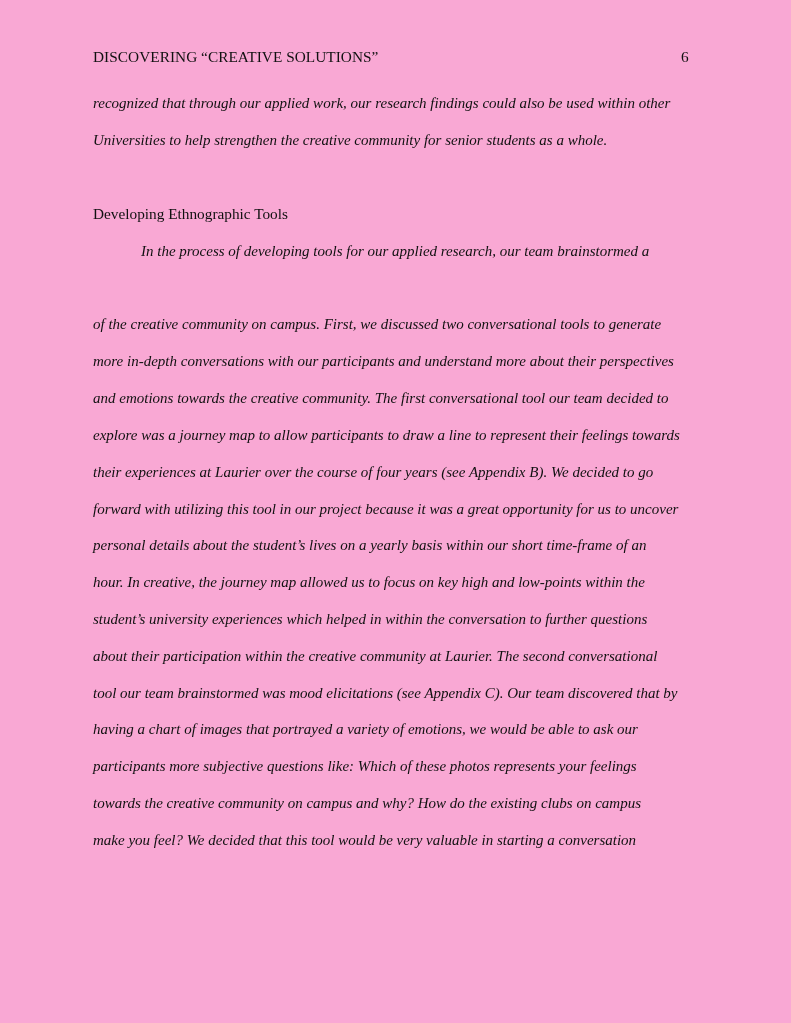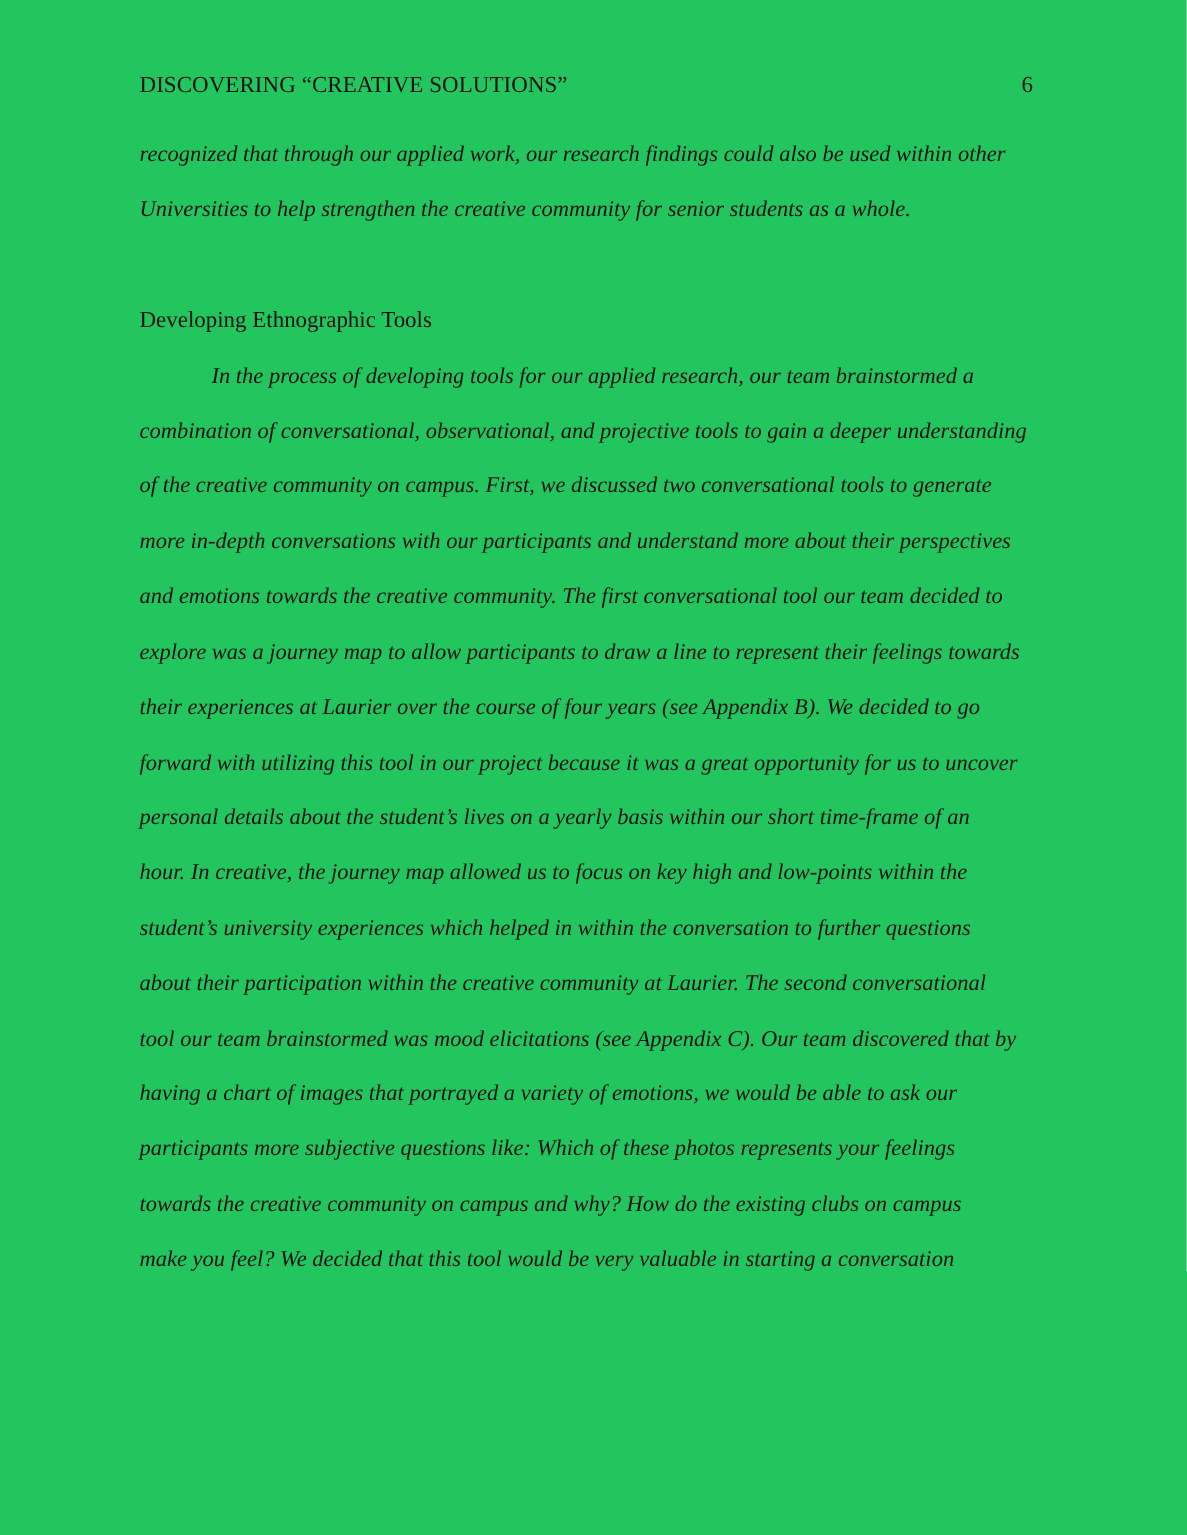--- a/index.html
+++ b/index.html
@@ -14,21 +14,21 @@
       overflow: hidden;
       font-family: "Liberation Serif", "DejaVu Serif", serif;
       color: #111111;
     }
     .page {
       position: absolute;
       left: 0;
       top: 0;
       width: 791px;
       height: 1023px;
-      background: #22c55e;
+      background: #f9a8d4;
     }
     .running-head {
       position: absolute;
       left: 93px;
       top: 48px;
       font-size: 15.3px;
       letter-spacing: 0.05px;
       white-space: nowrap;
     }
     .page-number {
@@ -65,21 +65,20 @@
 
   <div class="running-head">DISCOVERING “CREATIVE SOLUTIONS”</div>
   <div class="page-number">6</div>
 
   <div class="line" style="top:93px;">recognized that through our applied work, our research findings could also be used within other</div>
   <div class="line" style="top:130px;">Universities to help strengthen the creative community for senior students as a whole.</div>
 
   <div class="heading" style="top:204px;">Developing Ethnographic Tools</div>
 
   <div class="line indent" style="top:241px;">In the process of developing tools for our applied research, our team brainstormed a</div>
-  <div class="line" style="top:278px;">combination of conversational, observational, and projective tools to gain a deeper understanding</div>
   <div class="line" style="top:314px;">of the creative community on campus. First, we discussed two conversational tools to generate</div>
   <div class="line" style="top:351px;">more in-depth conversations with our participants and understand more about their perspectives</div>
   <div class="line" style="top:388px;">and emotions towards the creative community. The first conversational tool our team decided to</div>
   <div class="line" style="top:425px;">explore was a journey map to allow participants to draw a line to represent their feelings towards</div>
   <div class="line" style="top:462px;">their experiences at Laurier over the course of four years (see Appendix B). We decided to go</div>
   <div class="line" style="top:499px;">forward with utilizing this tool in our project because it was a great opportunity for us to uncover</div>
   <div class="line" style="top:535px;">personal details about the student’s lives on a yearly basis within our short time-frame of an</div>
   <div class="line" style="top:572px;">hour. In creative, the journey map allowed us to focus on key high and low-points within the</div>
   <div class="line" style="top:609px;">student’s university experiences which helped in within the conversation to further questions</div>
   <div class="line" style="top:646px;">about their participation within the creative community at Laurier. The second conversational</div>

